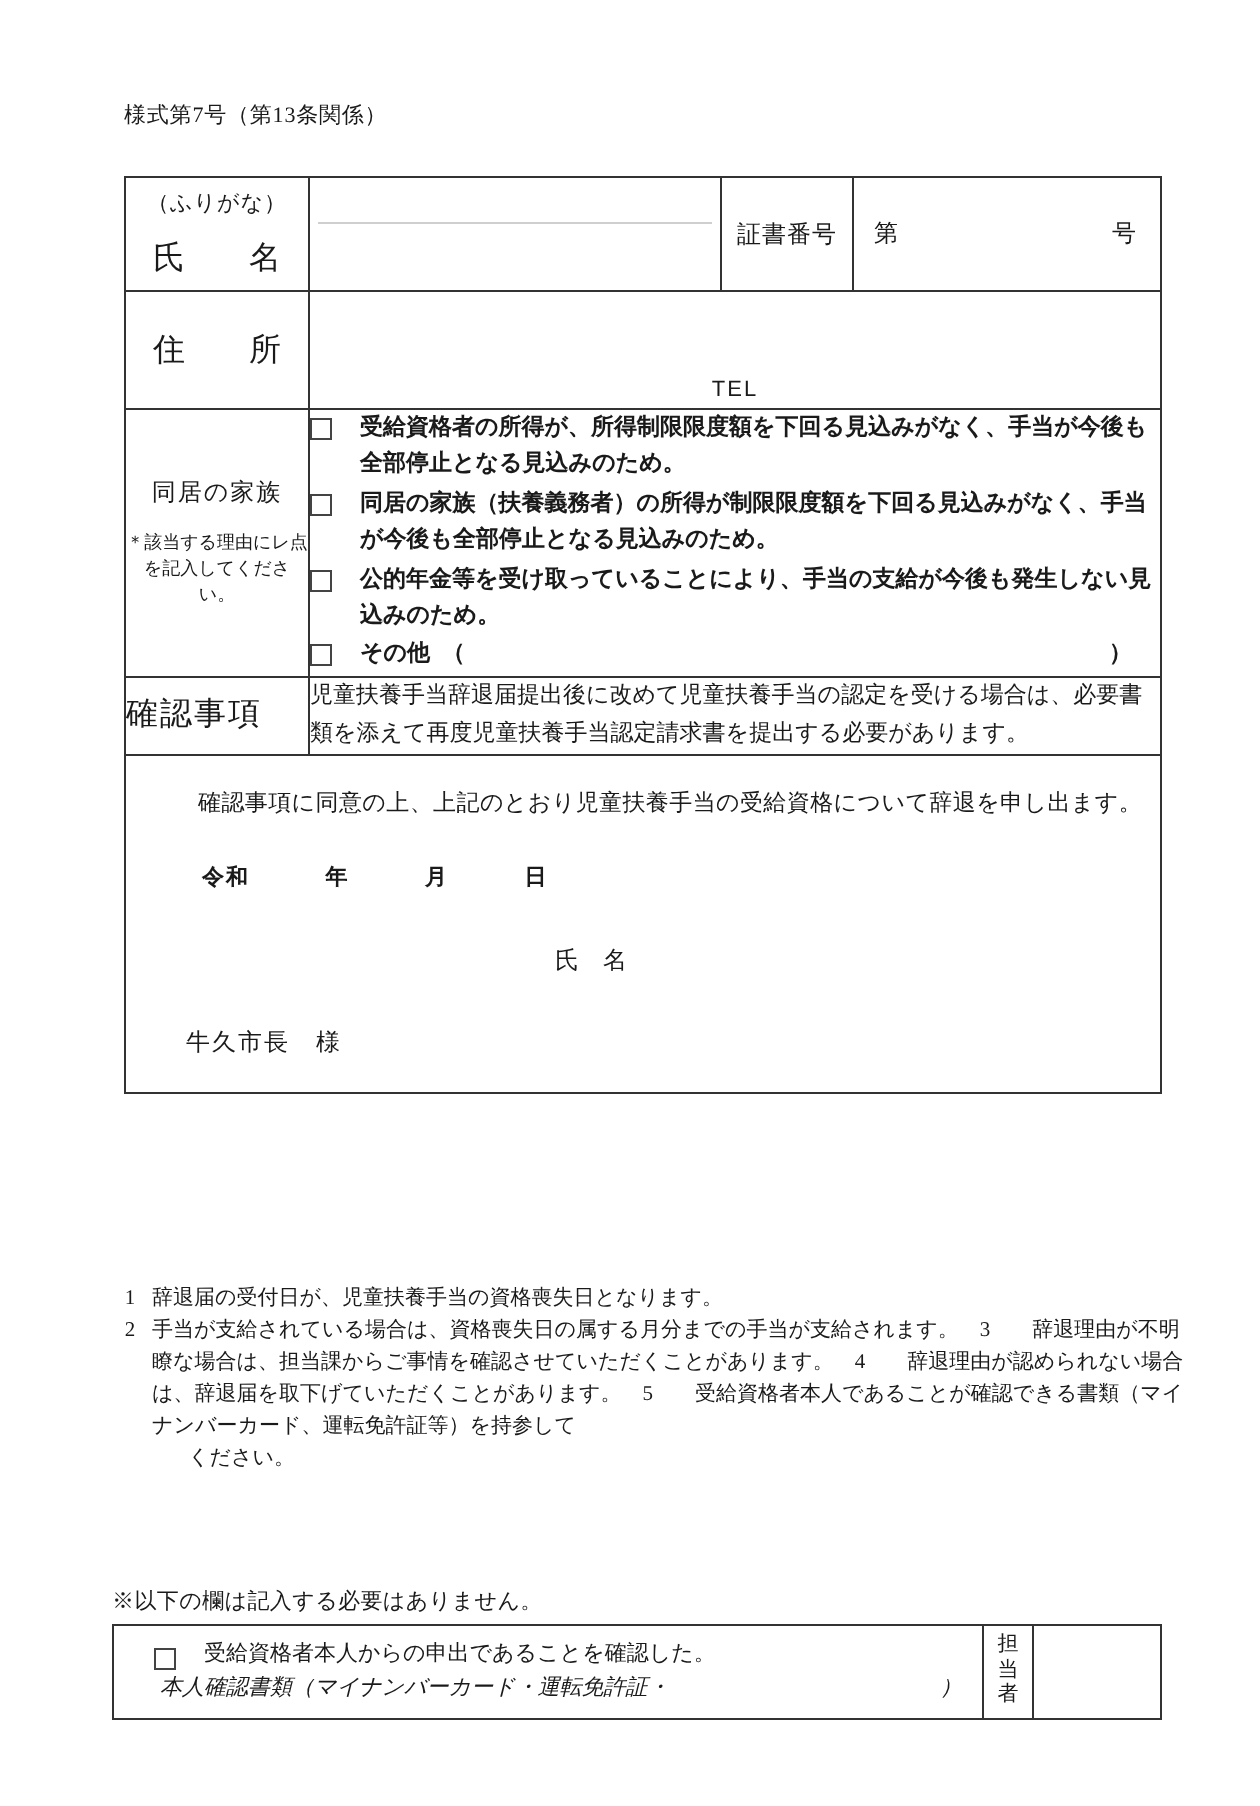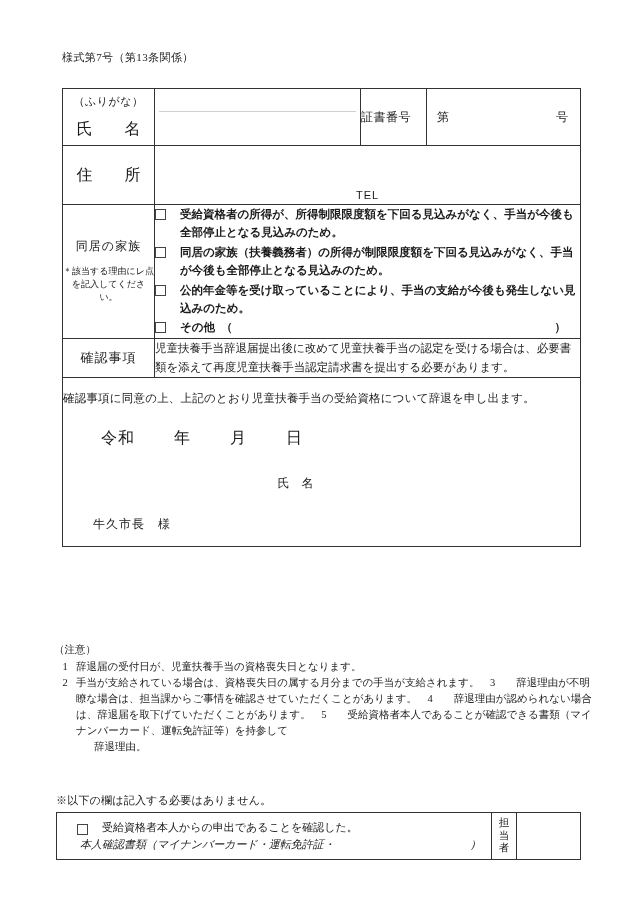--- a/index.html
+++ b/index.html
@@ -81,21 +81,21 @@
     position: relative;
   }
   .furi-rule {
     position: absolute;
     left: 4px;
     right: 4px;
     top: 22px;
     border-top: 1px solid #cfcfcf;
   }
 
-  .shousho-lbl { font-size: 12px; text-align: left; letter-spacing: 0.5px; }
+  .shousho-lbl { font-size: 12px; text-align: center; letter-spacing: 0.5px; }
   .shousho-val {
     font-size: 12px;
     padding: 0 10px;
     position: relative;
     height: 56px;
   }
   .shousho-val .dai { position: absolute; left: 10px; top: 50%; transform: translateY(-50%); }
   .shousho-val .gou { position: absolute; right: 12px; top: 50%; transform: translateY(-50%); }
 
   .addr-label-cell { height: 58px; text-align: center; padding: 0 6px; }
@@ -151,43 +151,45 @@
   .reason-text { flex: 1 1 auto; }
   .other-row {
     display: flex;
     align-items: center;
     font-size: 11.5px;
   }
   .other-row .paren-open { margin-left: 6px; }
   .other-row .paren-close { margin-left: auto; padding-right: 14px; }
 
   
-  .confirm-label-cell { text-align: center; font-size: 13px; letter-spacing: 1px; }
+  .confirm-label-cell { font-size: 16px; letter-spacing: 1px; }
   .confirm-body-cell {
     padding: 9px 10px 9px 12px;
     font-size: 11.5px;
     line-height: 1.65;
   }
 
   
   .decl-cell {
     height: 168px;
     padding: 14px 16px 10px 16px;
     vertical-align: top;
     position: relative;
   }
   .decl-line {
     font-size: 11.5px;
     letter-spacing: 0.2px;
+    margin-left: 36px;
   }
   .date-line {
-    font-size: 16px;
+    font-size: 11px;
     margin-top: 22px;
     padding-left: 38px;
     letter-spacing: 1px;
+    font-weight: bold;
   }
   .date-line span { margin-right: 34px; }
   .date-line span:last-child { margin-right: 0; }
   .sig-line {
     font-size: 12px;
     margin-top: 26px;
     text-align: center;
     padding-right: 52px;
   }
   .mayor-line {
@@ -355,30 +357,29 @@
             <span>日</span>
           </div>
           <div class="sig-line">氏　名</div>
           <div class="mayor-line">牛久市長　様</div>
         </td>
       </tr>
     </tbody>
   </table>
 
   <div class="notes">
-    <div class="notes-title">（注意）</div>
     <div class="note-row">
       <span class="note-num">1</span>
       <span class="note-body">辞退届の受付日が、児童扶養手当の資格喪失日となります。</span>
     </div>
     <div class="note-row">
       <span class="note-num">2</span>
       <span class="note-body">手当が支給されている場合は、資格喪失日の属する月分までの手当が支給されます。　3　　辞退理由が不明瞭な場合は、担当課からご事情を確認させていただくことがあります。　4　　辞退理由が認められない場合は、辞退届を取下げていただくことがあります。　5　　受給資格者本人であることが確認できる書類（マイナンバーカード、運転免許証等）を持参して</span>
     </div>
-    <div class="note-indent">辞退理由。</div>
+    <div class="note-indent">ください。</div>
   </div>
 
   <div class="official-note">※以下の欄は記入する必要はありません。</div>
 
   <table class="official-table">
     <colgroup>
       <col style="width:435px">
       <col style="width:25px">
       <col style="width:64px">
     </colgroup>

